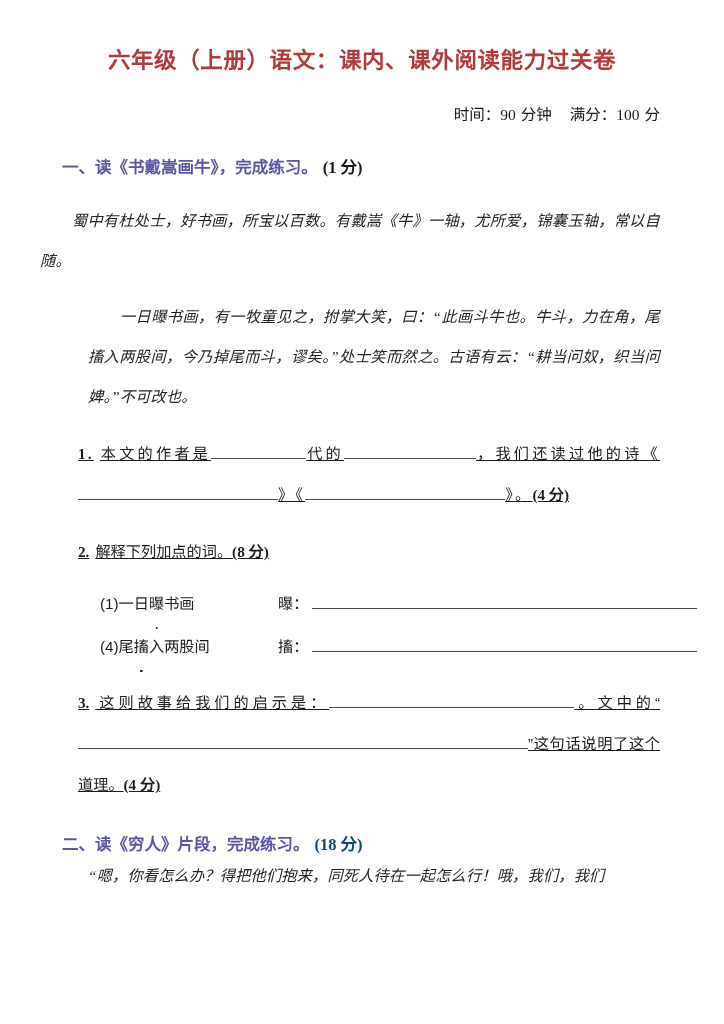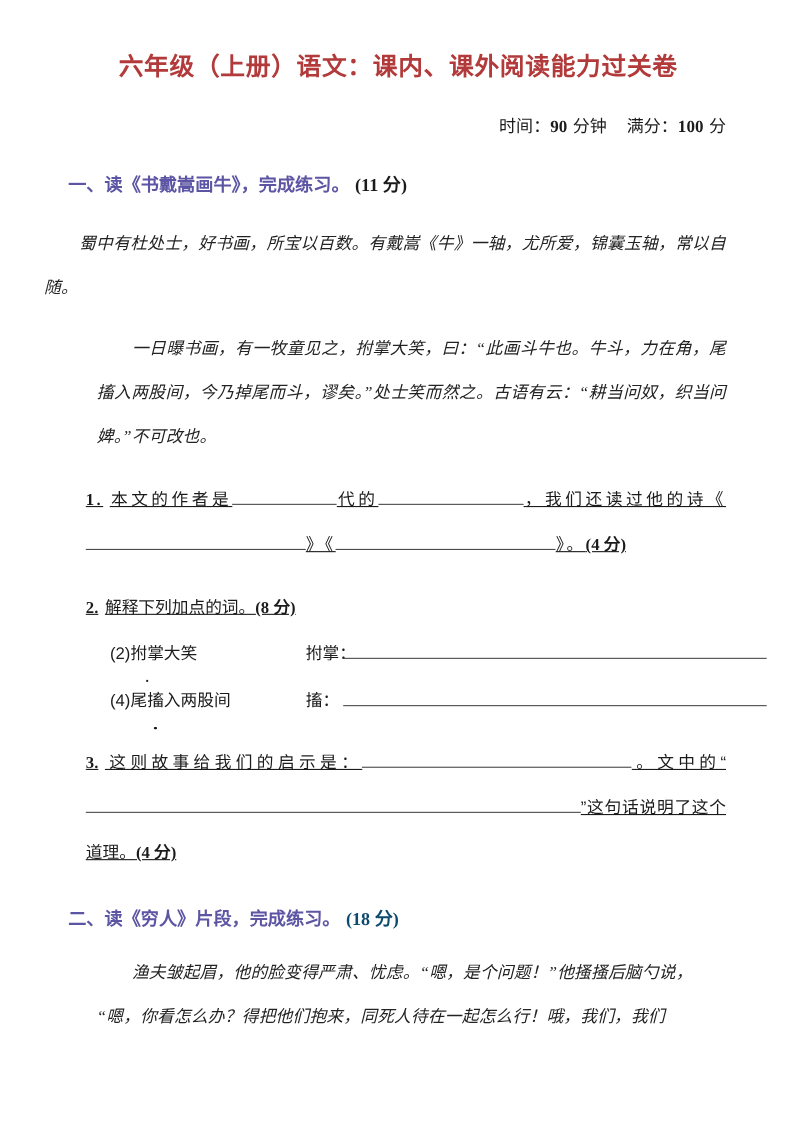--- a/index.html
+++ b/index.html
@@ -45,21 +45,21 @@
     margin: 0;
     padding-top: 27px;
     padding-right: 64px;
     text-align: right;
     font-size: 15.5px;
     font-family: "Liberation Serif", "DejaVu Serif", serif;
     color: #1b1b1b;
     white-space: nowrap;
   }
   .meta-line .lbl { font-weight: normal; }
-  .meta-line .num { font-weight: bold; text-align: center; }
+  .meta-line .num { font-weight: normal; text-align: center; }
   .meta-gap { display: inline-block; width: 18px; }
 
   
   .section-head {
     color: #5c55a3;
     font-weight: bold;
     font-size: 16.5px;
     font-family: "Liberation Serif", "DejaVu Serif", serif;
     margin: 0;
     padding-left: 62px;
@@ -169,50 +169,49 @@
 
 <div class="page">
 
   <h1 class="exam-title" style="color: rgb(178, 58, 58);">六年级（上册）语文：课内、课外阅读能力过关卷</h1>
 
   <p class="meta-line">
     <span class="lbl">时间：</span><span class="num">90</span><span class="gap-sm"></span><span class="lbl">分钟</span><span class="meta-gap"></span><span class="lbl">满分：</span><span class="num">100</span><span class="gap-sm"></span><span class="lbl">分</span>
   </p>
 
   <h2 class="section-head" style="margin-top: 32px; color: rgb(92, 85, 163);">
-    <span>一、读《书戴嵩画牛》，完成练习。</span><span class="gap-sm"></span><span class="pts" style="color: rgb(27, 27, 27);">(11 分)</span>
+    <span>一、读《书戴嵩画牛》，完成练习。</span><span class="gap-sm"></span><span class="pts" style="color: rgb(27, 27, 27);">(1 分)</span>
   </h2>
 
   <p class="passage" style="margin-top:22px;padding-left:40px;">蜀中有杜处士，好书画，所宝以百数。有戴嵩《牛》一轴，尤所爱，锦囊玉轴，常以自随。</p>
 
   <p class="passage" style="margin-top:16px;">一日曝书画，有一牧童见之，拊掌大笑，曰：“此画斗牛也。牛斗，力在角，尾搐入两股间，今乃掉尾而斗，谬矣。”处士笑而然之。古语有云：“耕当问奴，织当问婢。”不可改也。</p>
 
   <p class="question spaced" style="margin-top:16px;">
     <span class="qnum bk">1.</span><span>本文的作者是</span><span class="blank w95"></span><span>代的</span><span class="blank w132"></span><span>，我们还读过他的诗《</span><span class="blank w200"></span><span>》《</span><span class="blank w200"></span><span>》。</span><span class="pts-inline">(4 分)</span>
   </p>
 
   <p class="question" style="margin-top:16px;">
     <span class="qnum bk">2.</span><span>解释下列加点的词。</span><span class="pts-inline">(8 分)</span>
   </p>
 
-
-  <p class="subitem">
-    <span class="stem"><span>(2)</span><span class="dotted">拊掌</span><span>大笑</span></span><span class="key"><span>拊</span><span>掌：</span></span><span class="blank w385"></span>
-  </p>
+  <p class="subitem" style="margin-top:10px;">
+    <span class="stem"><span>(1)</span><span>一日</span><span class="dotted">曝</span><span>书画</span></span><span class="key">曝：</span><span class="blank w385"></span>
+  </p>
+
 
 
   <p class="subitem">
     <span class="stem"><span>(4)</span><span>尾</span><span class="dotted">搐</span><span>入两股间</span></span><span class="key">搐：</span><span class="blank w385"></span>
   </p>
 
   <p class="question" style="margin-top:14px; padding-left:78px;">
     <span class="qnum bk">3.</span><span>这则故事给我们的启示是：</span><span class="blank w245"></span><span>。文中的“</span><span class="blank w450"></span><span>”这句话说明了这个道理。</span><span class="pts-inline">(4 分)</span>
   </p>
 
   <h2 class="section-head" style="margin-top: 28px; color: rgb(92, 85, 163);">
     <span>二、读《穷人》片段，完成练习。</span><span class="gap-sm"></span><span class="pts" style="color: #0c4a6e;">(18 分)</span>
   </h2>
 
-  <p class="passage" style="margin-top:18px;">渔夫皱起眉，他的脸变得严肃、忧虑。“嗯，是个问题！”他搔搔后脑勺说，</p>
 
   <p class="passage" style="text-indent:0;">“嗯，你看怎么办？得把他们抱来，同死人待在一起怎么行！哦，我们，我们</p>
 
 </div>
 
 </body></html>

